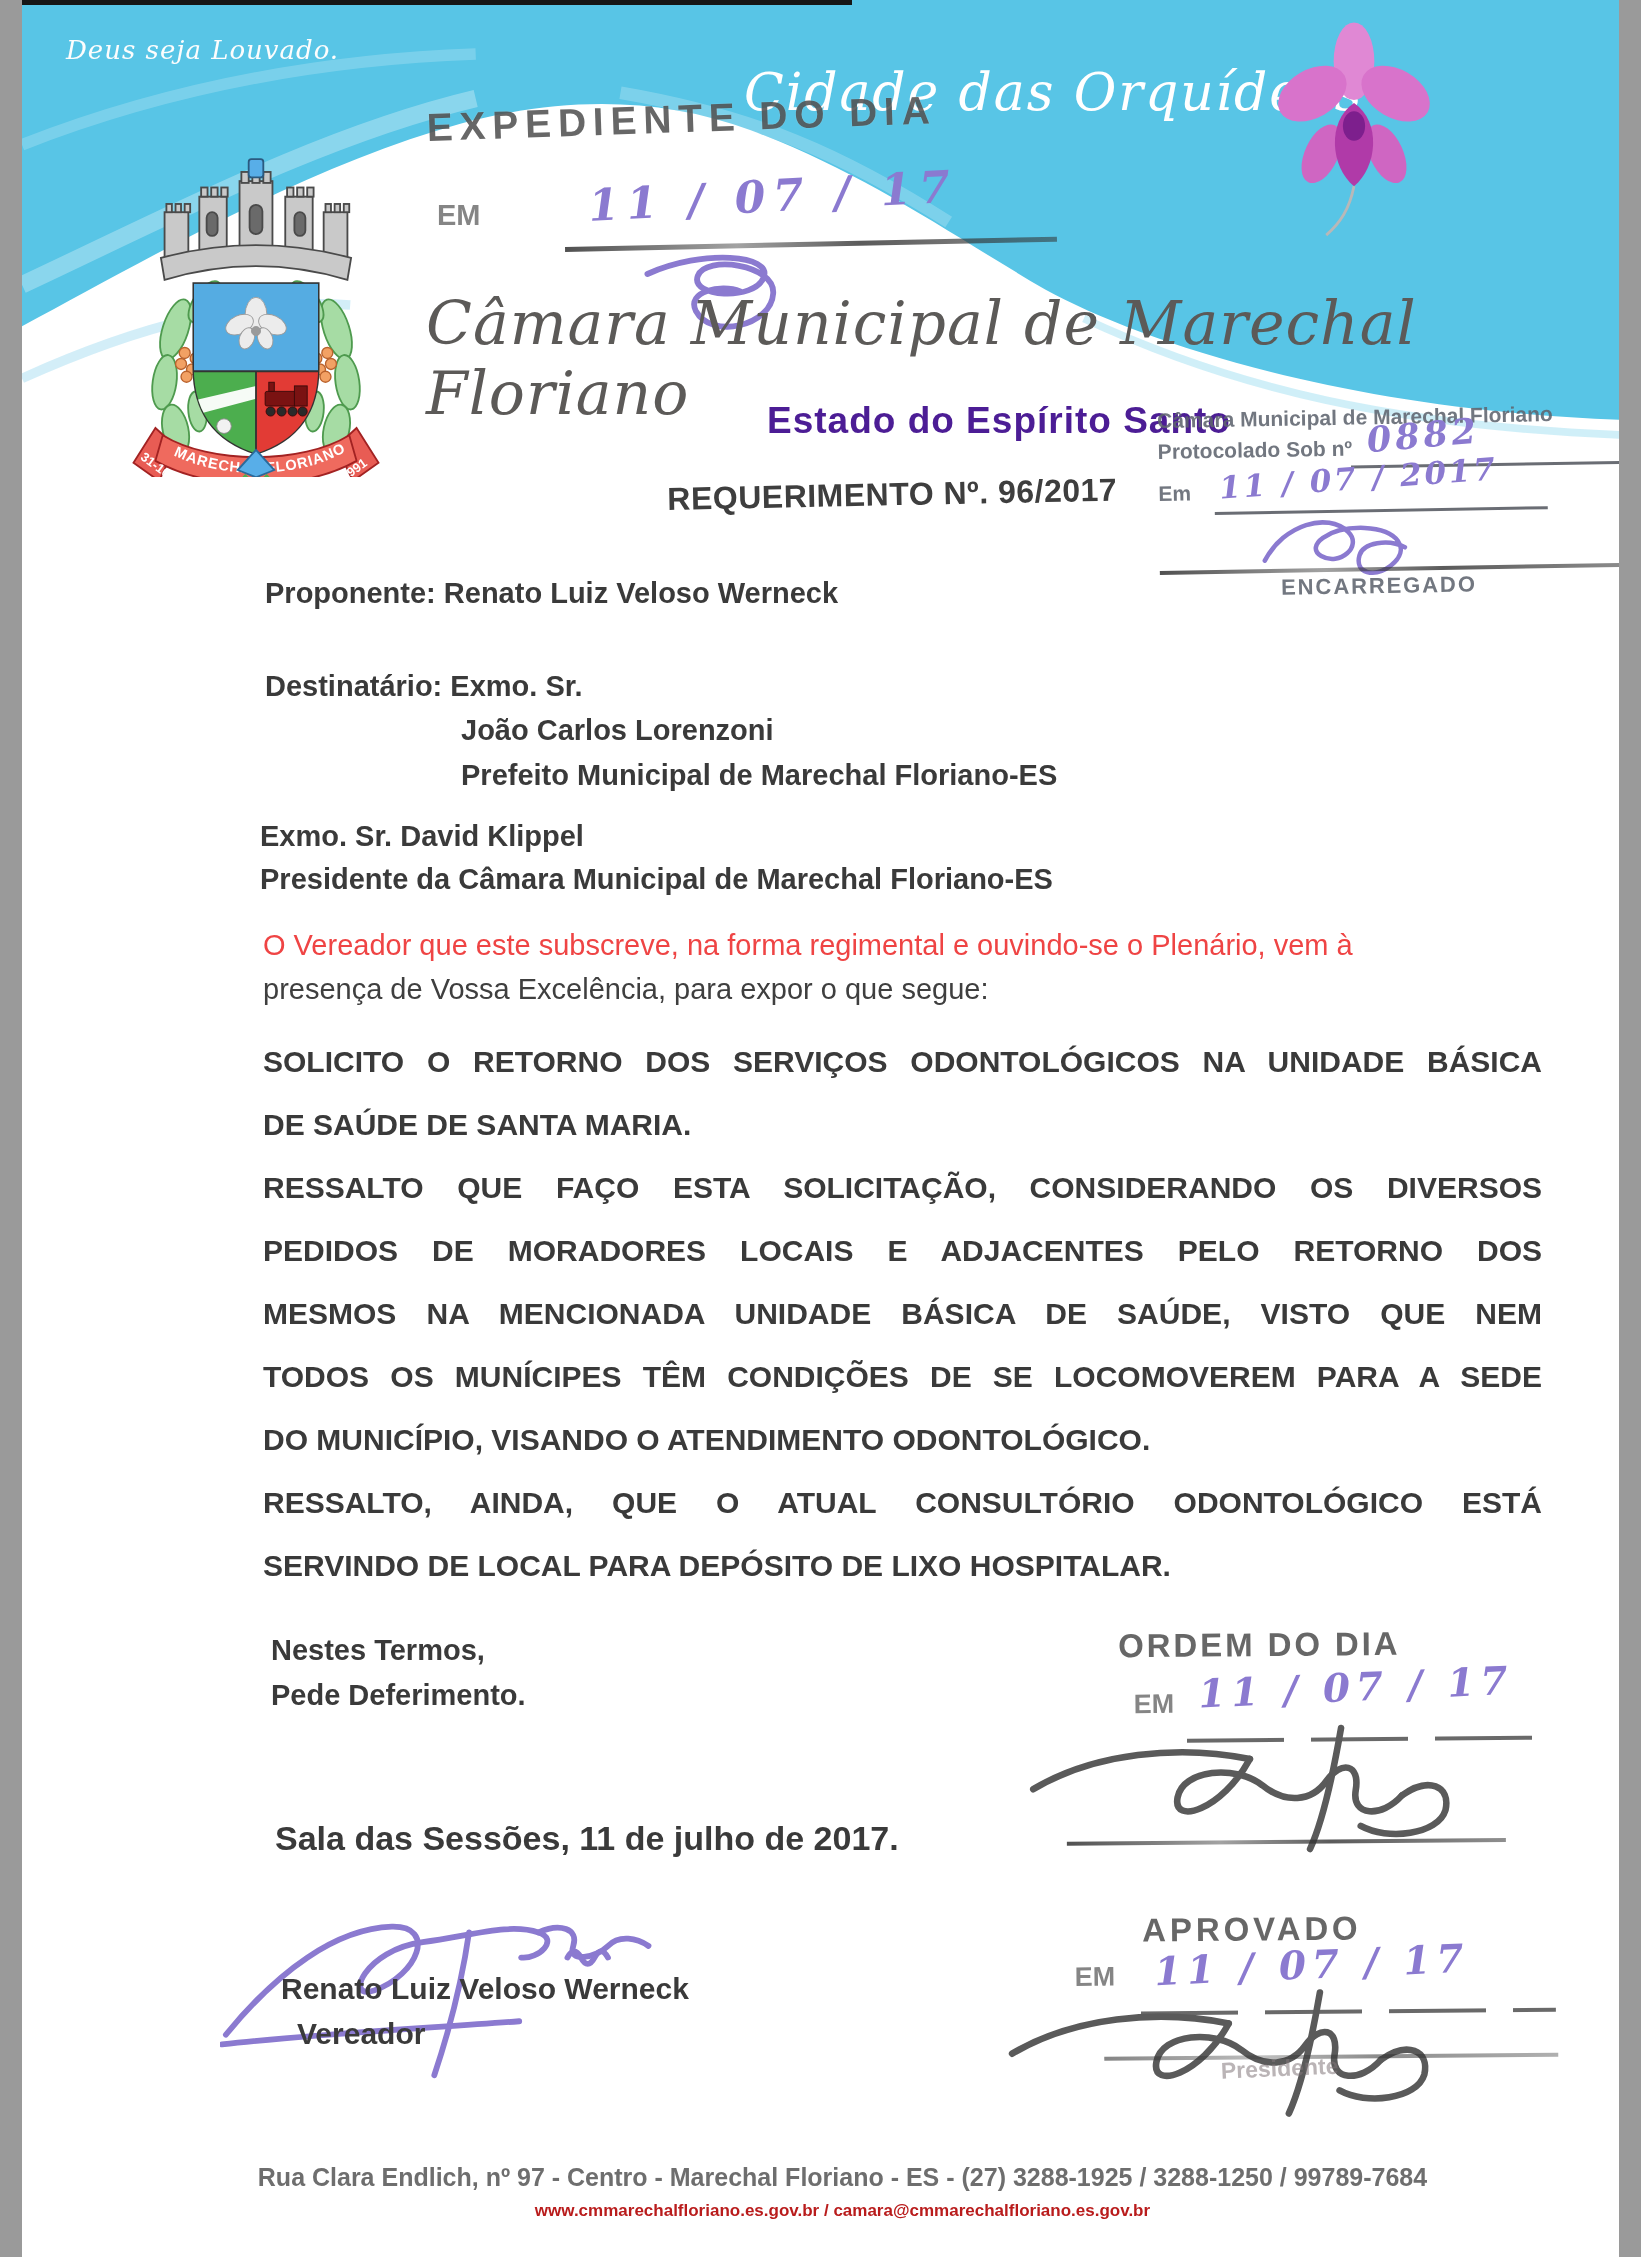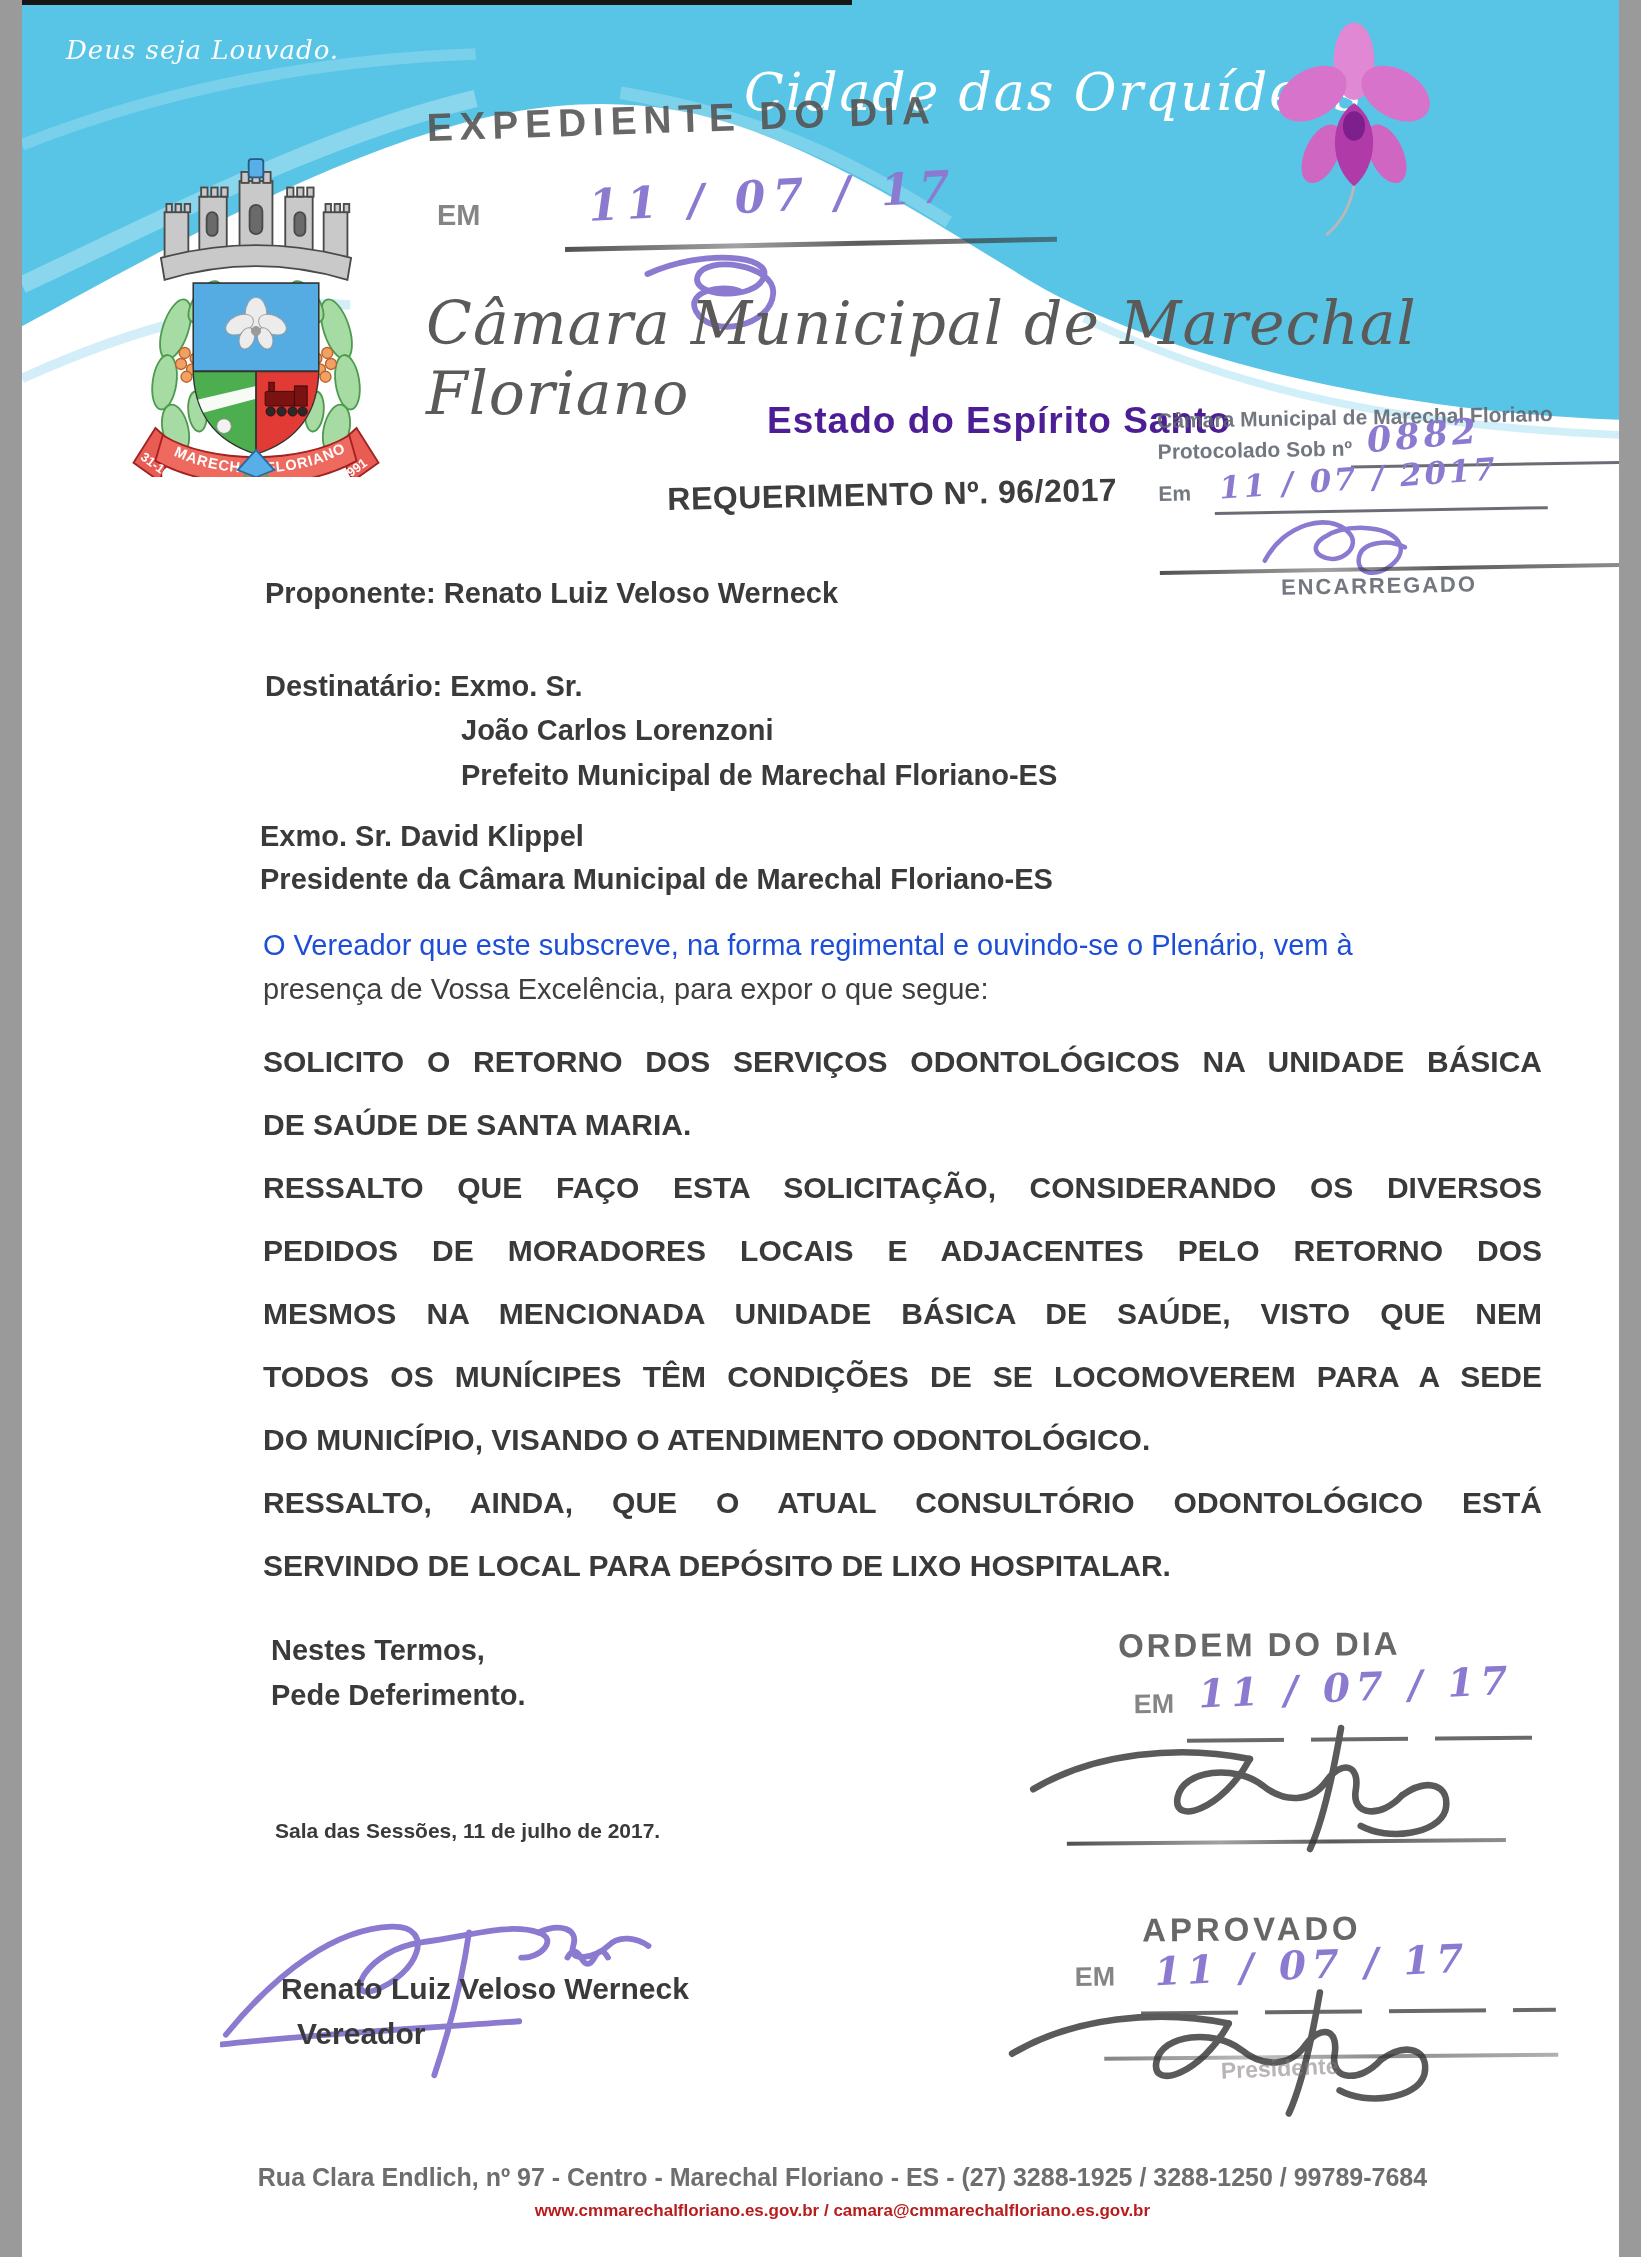--- a/index.html
+++ b/index.html
@@ -198,21 +198,21 @@
 
   <div class="abs b" style="left:645px;top:481px;font-size:32px;color:#3e3e3e;letter-spacing:0.5px;transform:rotate(-1.2deg);">REQUERIMENTO Nº. 96/2017</div>
 
   <div class="abs b doc30" style="left:243px;top:577px;">Proponente: Renato Luiz Veloso Werneck</div>
   <div class="abs b doc30" style="left:243px;top:670px;">Destinatário: Exmo. Sr.</div>
   <div class="abs b doc30" style="left:439px;top:714px;">João Carlos Lorenzoni</div>
   <div class="abs b doc30" style="left:439px;top:759px;">Prefeito Municipal de Marechal Floriano-ES</div>
   <div class="abs b doc30" style="left:238px;top:820px;">Exmo. Sr. David Klippel</div>
   <div class="abs b doc30" style="left:238px;top:863px;">Presidente da Câmara Municipal de Marechal Floriano-ES</div>
 
-  <div class="abs doc30" style="left:241px;top:929px;color:#1d4ed8;">O Vereador que este subscreve, na forma regimental e ouvindo-se o Plenário, vem à</div>
+  <div class="abs doc30" style="left:241px;top:929px;color:#ef4444;">O Vereador que este subscreve, na forma regimental e ouvindo-se o Plenário, vem à</div>
   <div class="abs doc30" style="left:241px;top:973px;color:#3f3f3f;">presença de Vossa Excelência, para expor o que segue:</div>
 
   <div class="abs" style="left:241px;top:1045px;width:1279px;">
     <div class="bline just">SOLICITO O RETORNO DOS SERVIÇOS ODONTOLÓGICOS NA UNIDADE BÁSICA</div>
     <div class="bline">DE SAÚDE DE SANTA MARIA.</div>
     <div class="bline just">RESSALTO QUE FAÇO ESTA SOLICITAÇÃO, CONSIDERANDO OS DIVERSOS</div>
     <div class="bline just">PEDIDOS DE MORADORES LOCAIS E ADJACENTES PELO RETORNO DOS</div>
     <div class="bline just">MESMOS NA MENCIONADA UNIDADE BÁSICA DE SAÚDE, VISTO QUE NEM</div>
     <div class="bline just">TODOS OS MUNÍCIPES TÊM CONDIÇÕES DE SE LOCOMOVEREM PARA A SEDE</div>
     <div class="bline">DO MUNICÍPIO, VISANDO O ATENDIMENTO ODONTOLÓGICO.</div>
@@ -227,21 +227,21 @@
     <div class="abs b grunge" style="left:77px;top:0;font-size:33px;letter-spacing:2.9px;">ORDEM DO DIA</div>
     <div class="abs b grunge" style="left:92px;top:62px;font-size:27px;opacity:.8;">EM</div>
     <div class="abs pen" style="left:156px;top:44px;font-size:39px;letter-spacing:5.8px;transform:rotate(-2deg);">11 / 07 / 17</div>
     <div class="abs dashline" style="left:145px;top:112px;width:348px;"></div>
     <svg class="abs" style="left:-14.5px;top:97px" width="434" height="132" viewBox="0 0 460 140">
         <use href="#gsig"></use>
       </svg>
     <div class="abs inkline" style="left:24px;top:214px;width:439px;"></div>
   </div>
 
-  <div class="abs b" style="left:253px;top:1819px;font-size:21px;">Sala das Sessões, 11 de julho de 2017.</div>
+  <div class="abs b" style="left:253px;top:1819px;font-size:34px;">Sala das Sessões, 11 de julho de 2017.</div>
 
   <svg class="abs" style="left:198px;top:1890px" width="444" height="193" viewBox="0 0 460 200">
     <g fill="none" stroke="#8b7ad0" stroke-width="6" stroke-linecap="round">
       <path d="M6,150 C60,84 120,40 178,38 C225,37 205,88 160,104 C128,115 150,62 210,54 C262,47 300,34 330,44 C352,51 330,72 312,70"></path>
       <path d="M330,44 C352,34 372,40 366,58 C360,76 390,70 402,58 C414,46 432,50 444,58"></path>
       <path d="M360,70 q7,-13 14,0 q7,13 14,0 q7,-13 14,0"></path>
       <path d="M258,44 C250,100 236,150 222,192"></path>
       <path d="M2,160 C90,150 200,144 310,136"></path>
     </g>
   </svg>

